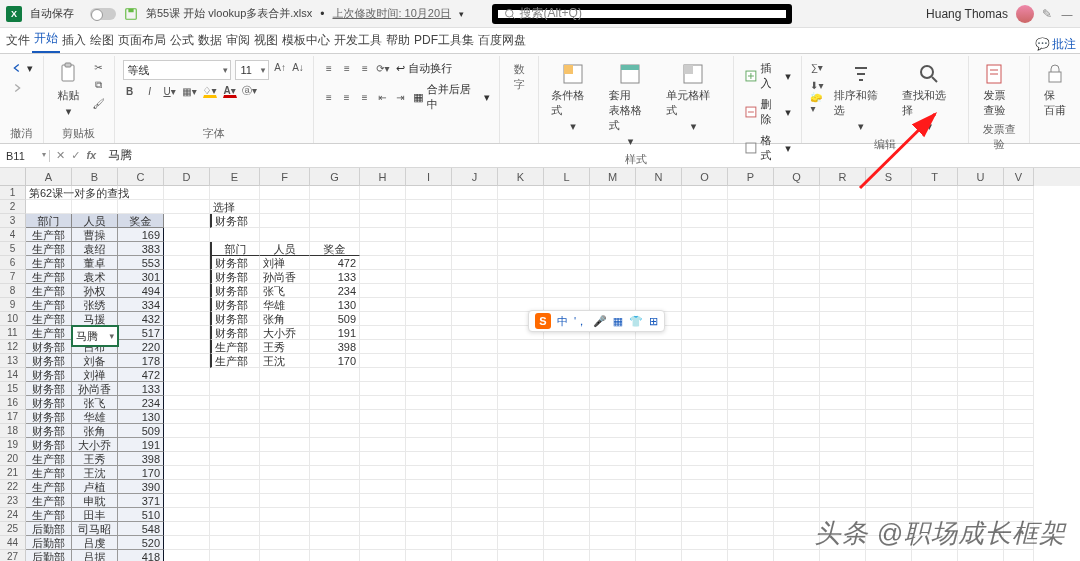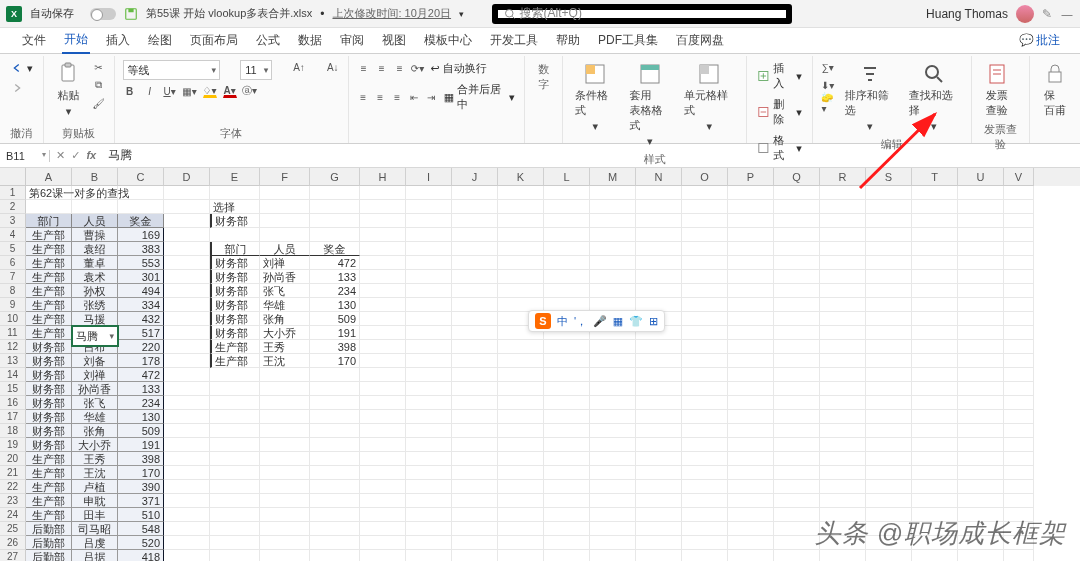--- a/index.html
+++ b/index.html
@@ -12,21 +12,21 @@
 .toggle::after { content: ""; position: absolute; width: 10px; height: 10px; border-radius: 50%; background: #fff; top: 1px; left: 1px; border:1px solid #999; }
 .titlebar .save-icon { width: 14px; height: 14px; }
 .titlebar .filename { font-size: 11px; color: #444; }
 .titlebar .modtime { font-size: 11px; color: #666; text-decoration: underline; }
 .titlebar .search { margin-left: 20px; width: 300px; height: 20px; border: 6px solid #000000; border-radius: 3px; display: flex; align-items: center; padding: 0 6px; color: #888; background:#fff; gap:4px; }
 .titlebar .spacer { flex: 1; }
 .titlebar .user { font-size: 12px; }
 .titlebar .avatar { width: 18px; height: 18px; border-radius: 50%; background: linear-gradient(#e8a,#c66); }
 .titlebar .win-btn { width: 14px; text-align: center; font-size: 11px; color: #666; cursor: pointer; }
 
-.tabs { height: 26px; display: flex; align-items: center; gap: 14px; padding: 0 20px; font-size: 12px; border-bottom: 1px solid #d0d0d0; background:#fff; }
+.tabs { height: 26px; display: flex; align-items: flex-end; padding: 0 4px; font-size: 12px; border-bottom: 1px solid #d0d0d0; background:#fff; }
 .tabs .tab { padding: 4px 2px 4px; color: #444; cursor: pointer; }
 .tabs .tab.active { color: #185abd; border-bottom: 2px solid #185abd; font-weight: 500; }
 .tabs .rspacer { flex:1; }
 .tabs .ann { color:#185abd; }
 
 .ribbon { height: 90px; background: #fafafa; border-bottom: 1px solid #d0d0d0; display: flex; padding: 2px 0 0; }
 .rgroup { border-right: 1px solid #e5e5e5; padding: 4px 8px 2px; display: flex; flex-direction: column; justify-content: space-between; }
 .rgroup .items { display: flex; gap: 6px; align-items: flex-start; flex:1; }
 .rgroup .lbl { text-align: center; font-size: 11px; color: #666; padding-top:2px; }
 .big-btn { display: flex; flex-direction: column; align-items: center; gap: 2px; padding: 2px 4px; font-size: 11px; color: #444; cursor:pointer; min-width:34px; }
@@ -150,21 +150,21 @@
       <div class="small-stack">
         <span class="mini">✂</span>
         <span class="mini">⧉</span>
         <span class="mini">🖌</span>
       </div>
     </div>
     <div class="lbl">剪贴板</div>
   </div>
   <div class="rgroup" style="min-width:190px">
     <div class="items" style="flex-direction:column; gap:4px; align-items:stretch">
-      <div style="display:flex; gap:20px">
+      <div style="display:flex; gap:4px">
         <span class="sel" style="width:110px">等线</span>
         <span class="sel" style="width:34px">11</span>
         <span class="mini">A↑</span>
         <span class="mini">A↓</span>
       </div>
       <div style="display:flex; gap:6px">
         <span class="mini">
             <b>B</b>
           </span>
         <span class="mini">
@@ -944,21 +944,21 @@
           <div class="cell wO"></div>
           <div class="cell wP"></div>
           <div class="cell wQ"></div>
           <div class="cell wR"></div>
           <div class="cell wS"></div>
           <div class="cell wT"></div>
           <div class="cell wU"></div>
           <div class="cell wV"></div>
         </div>
         <div class="row">
-          <div class="rownum">26</div>
+          <div class="rownum">44</div>
           <div class="cell wA data-l">后勤部</div>
           <div class="cell wB data-l">吕虔</div>
           <div class="cell wC data-r num">520</div>
           <div class="cell wD"></div>
           <div class="cell wE"></div>
           <div class="cell wF"></div>
           <div class="cell wG"></div>
           <div class="cell wH"></div>
           <div class="cell wI"></div>
           <div class="cell wJ"></div>

